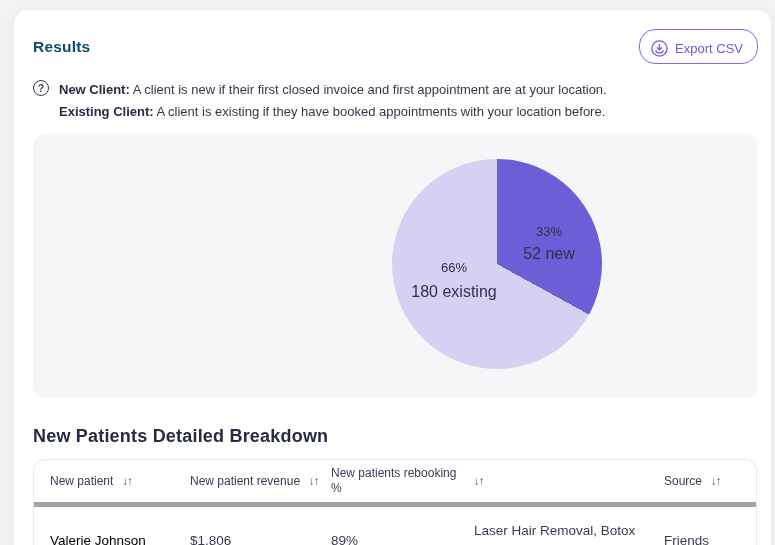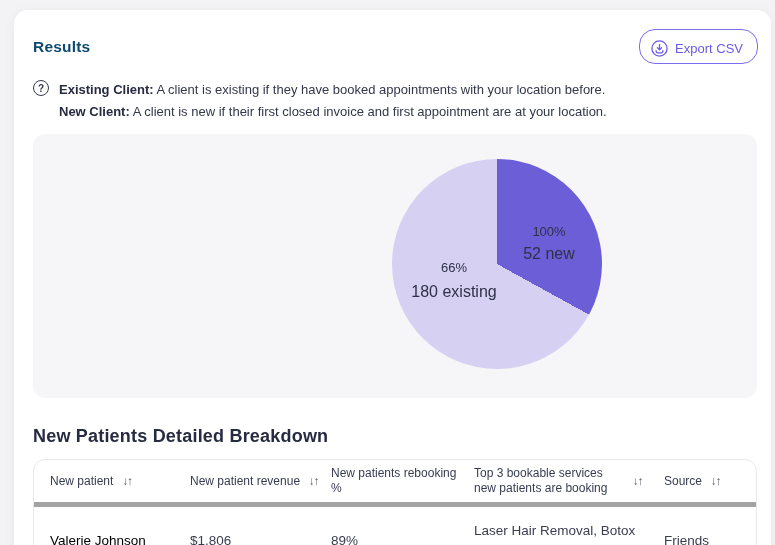--- a/index.html
+++ b/index.html
@@ -108,28 +108,28 @@
           <path d="M5.1 10.6 v0.6 a1.6 1.6 0 0 0 1.6 1.6 h3.6 a1.6 1.6 0 0 0 1.6 -1.6 v-0.6" stroke="#6a5ae8" stroke-width="1.3" stroke-linecap="round"></path>
         </svg>
       </span>
       <span>Export CSV</span>
     </button>
   </div>
 
   <div class="info">
     <span class="q-icon">?</span>
     <div class="info-lines">
+      <p><b>New Client:</b><span> A client is new if their first closed invoice and first appointment are at your location.</span></p>
       <p><b>Existing Client:</b><span> A client is existing if they have booked appointments with your location before.</span></p>
-      <p><b>New Client:</b><span> A client is new if their first closed invoice and first appointment are at your location.</span></p>
     </div>
   </div>
 
   <div class="chart-panel">
     <div class="pie" id="pie" style="background: conic-gradient(rgb(108, 94, 214) 0deg, rgb(108, 94, 214) 118.8deg, rgb(214, 209, 243) 118.8deg, rgb(214, 209, 243) 360deg);">
-      <div class="pie-label pl-pct" style="left:157px; top:72px;">100%</div>
+      <div class="pie-label pl-pct" style="left:157px; top:72px;">33%</div>
       <div class="pie-label pl-val" style="left:157px; top:95px;">52 new</div>
       <div class="pie-label pl-pct" style="left:62px; top:108px;">66%</div>
       <div class="pie-label pl-val" style="left:62px; top:133px;">180 existing</div>
     </div>
   </div>
 
   <h3 class="section-heading">New Patients Detailed Breakdown</h3>
 
   <div class="table">
     <div class="thead">
@@ -138,21 +138,20 @@
         <span class="sort">↓↑</span>
       </div>
       <div class="th">
         <span class="label">New patient revenue</span>
         <span class="sort">↓↑</span>
       </div>
       <div class="th">
         <span class="label">New patients rebooking %</span>
       </div>
       <div class="th th-services">
-        <span class="label">Top 3 bookable services new patients are booking</span>
         <span class="sort">↓↑</span>
       </div>
       <div class="th">
         <span class="label">Source</span>
         <span class="sort">↓↑</span>
       </div>
     </div>
     <div class="trow">
       <div class="td"><a class="patient-link">Valerie Johnson</a></div>
       <div class="td">$1,806</div>

